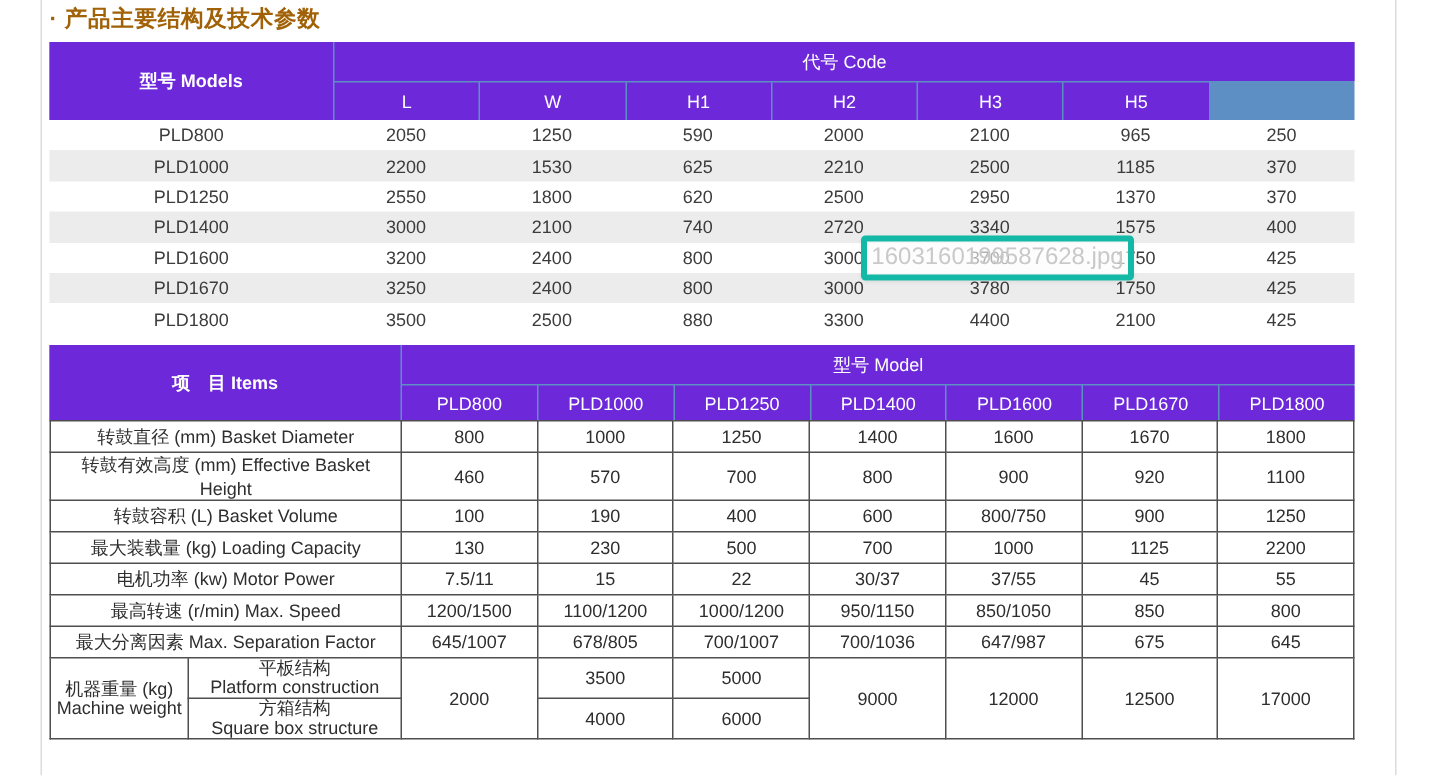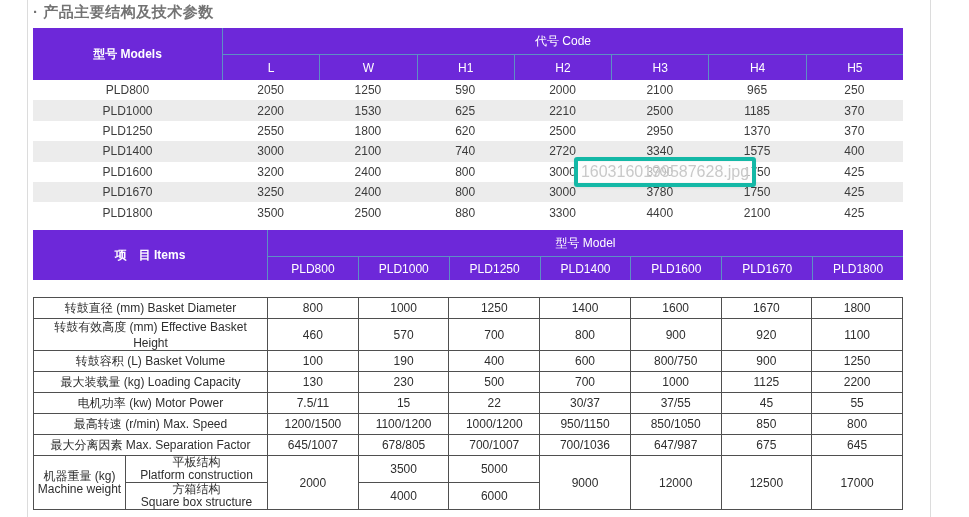--- a/index.html
+++ b/index.html
@@ -3,39 +3,39 @@
 <meta charset="utf-8">
 <style>
   * { margin:0; padding:0; box-sizing:border-box; }
   body { font-family:"Liberation Sans","DejaVu Sans",sans-serif; background:#ffffff; }
   .page { position:relative; width:969px; height:517px; background:#ffffff; overflow:hidden; }
 
   .page-border { position:absolute; top:0; bottom:0; width:1px; background:#dcdcdc; }
   .page-border.left { left:27px; }
   .page-border.right { left:930px; }
 
-  .title { position:absolute; left:33px; top:3px; font-size:15px; font-weight:bold; color:#737373; letter-spacing:0.5px; }
+  .title { position:absolute; left:33px; top:3px; font-size:15px; font-weight:bold; color:#a16207; letter-spacing:0.5px; }
 
   
   .thead { display:grid; gap:1px; background:#5d8fc4; color:#ffffff; font-size:12px; }
   .thead .hcell { background:#6d28d9; display:flex; align-items:center; justify-content:center; }
   .t1head { grid-template-columns:189px repeat(7,1fr); grid-template-rows:26px 25px; }
   .t2head { grid-template-columns:234px repeat(7,1fr); grid-template-rows:26px 23px; }
   .hcell.corner { grid-row:1/3; grid-column:1;font-weight:bold; }
   .hcell.group  { grid-row:1;   grid-column:2/9; }
 
   
   .table1 { position:absolute; left:33px; top:28px; width:870px; }
   .t1body .t1row { display:grid; grid-template-columns:189px repeat(7,1fr); height:20.4px; }
   .t1body .t1row:nth-child(even) { background:#ececec; }
   .t1body .cell { display:flex; align-items:center; justify-content:center; font-size:12px; color:#3c3c3c; }
 
   
   .table2 { position:absolute; left:33px; top:230px; width:870px; }
-  table.t2body { border-collapse:collapse; width:870px; table-layout:fixed;margin-top:17px; }
+  table.t2body { border-collapse:collapse; width:870px; table-layout:fixed; }
   table.t2body td { border:1px solid #4f4f4f; text-align:center; vertical-align:middle;
                     font-size:12px; color:#2e2e2e; height:21px; padding:0 2px; }
   table.t2body tr.mwrow td { height:27px; }
   td.two span { display:block; line-height:13px; font-size:12px; }
 
   
   .watermark { position:absolute; left:574px; top:157px; width:182px; height:30px;
                background:rgba(252,252,252,0.62); border:4px solid #14b8a6; border-radius:3px;
                color:#c9c9c9; font-size:16px; display:flex; align-items:center; justify-content:center;
                box-shadow:0 1px 3px rgba(0,0,0,0.07); z-index:5; white-space:nowrap; overflow:hidden; }
@@ -52,21 +52,20 @@
 
   <div class="table1">
     <div class="thead t1head">
       <div class="hcell corner">型号 Models</div>
       <div class="hcell group">代号 Code</div>
       <div class="hcell">L</div>
       <div class="hcell">W</div>
       <div class="hcell">H1</div>
       <div class="hcell">H2</div>
       <div class="hcell">H3</div>
-      <div class="hcell">H4</div>
       <div class="hcell">H5</div>
     </div>
     <div class="t1body">
       <div class="t1row">
         <div class="cell">PLD800</div>
         <div class="cell">2050</div>
         <div class="cell">1250</div>
         <div class="cell">590</div>
         <div class="cell">2000</div>
         <div class="cell">2100</div>

